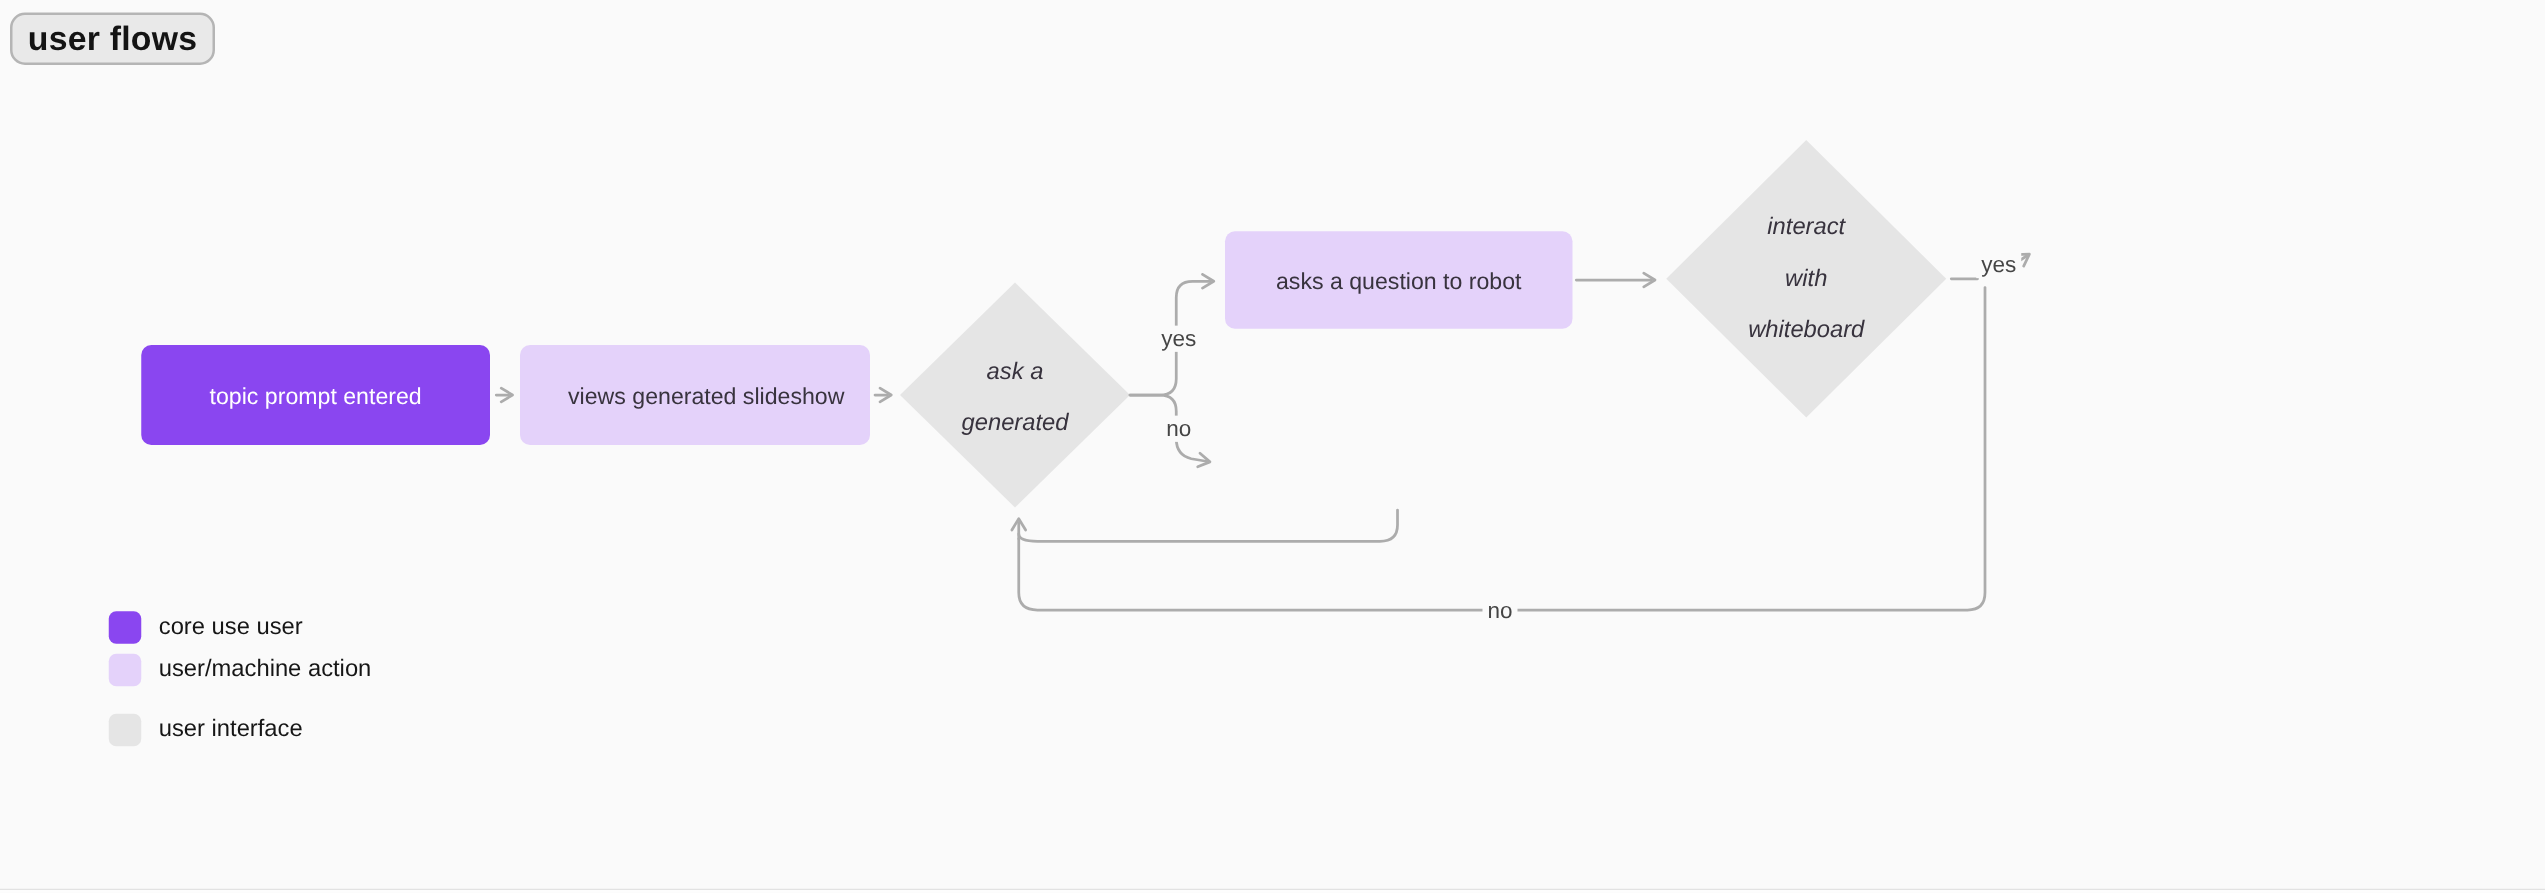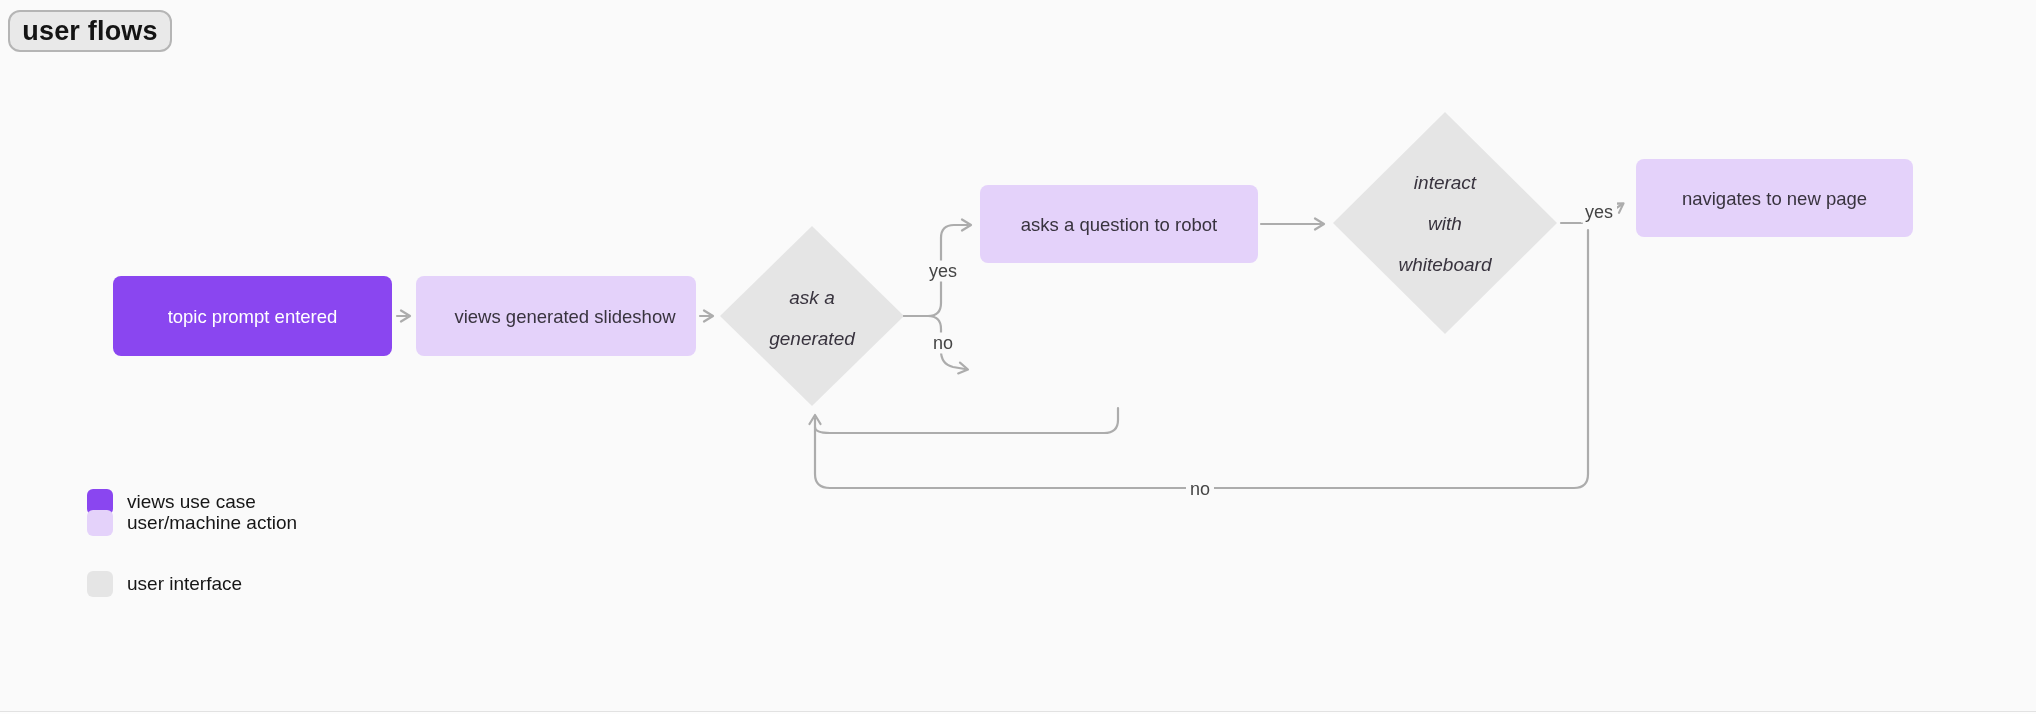--- a/index.html
+++ b/index.html
@@ -77,32 +77,31 @@
 
   <div class="node action" style="left:416px; top:276px; width:280px; height:80px;padding-left:30px;">views generated slideshow</div>
 
   <div class="dlabel" style="left:812px; top:318px; width:90px;">ask a generated</div>
 
   <div class="node action" style="left:980px; top:185px; width:278px; height:78px;">asks a question to robot</div>
 
 
   <div class="dlabel" style="left:1445px; top:223px; width:96px;">interact with whiteboard</div>
 
-  <div class="node action" style="left:1636px; top:159px; width:277px; height:78px;">navigates to new page</div>
 
   <div class="edge-label" style="left:943px; top:271px;">yes</div>
   <div class="edge-label" style="left:943px; top:343px;">no</div>
   <div class="edge-label" style="left:1599px; top:212px;">yes</div>
   <div class="edge-label" style="left:1200px; top:489px;">no</div>
 
   <div class="legend-row" style="top:489px;">
     <div class="swatch core"></div>
-    <div class="legend-text">views use case</div>
+    <div class="legend-text">core use user</div>
   </div>
-  <div class="legend-row" style="top:510px;">
+  <div class="legend-row" style="top:523px;">
     <div class="swatch action"></div>
     <div class="legend-text">user/machine action</div>
   </div>
   <div class="legend-row" style="top:571px;justify-content:flex-end;">
     <div class="swatch interface"></div>
     <div class="legend-text">user interface</div>
   </div>
 
   <div class="bottom-line"></div>
   <div class="bottom-strip"></div>

